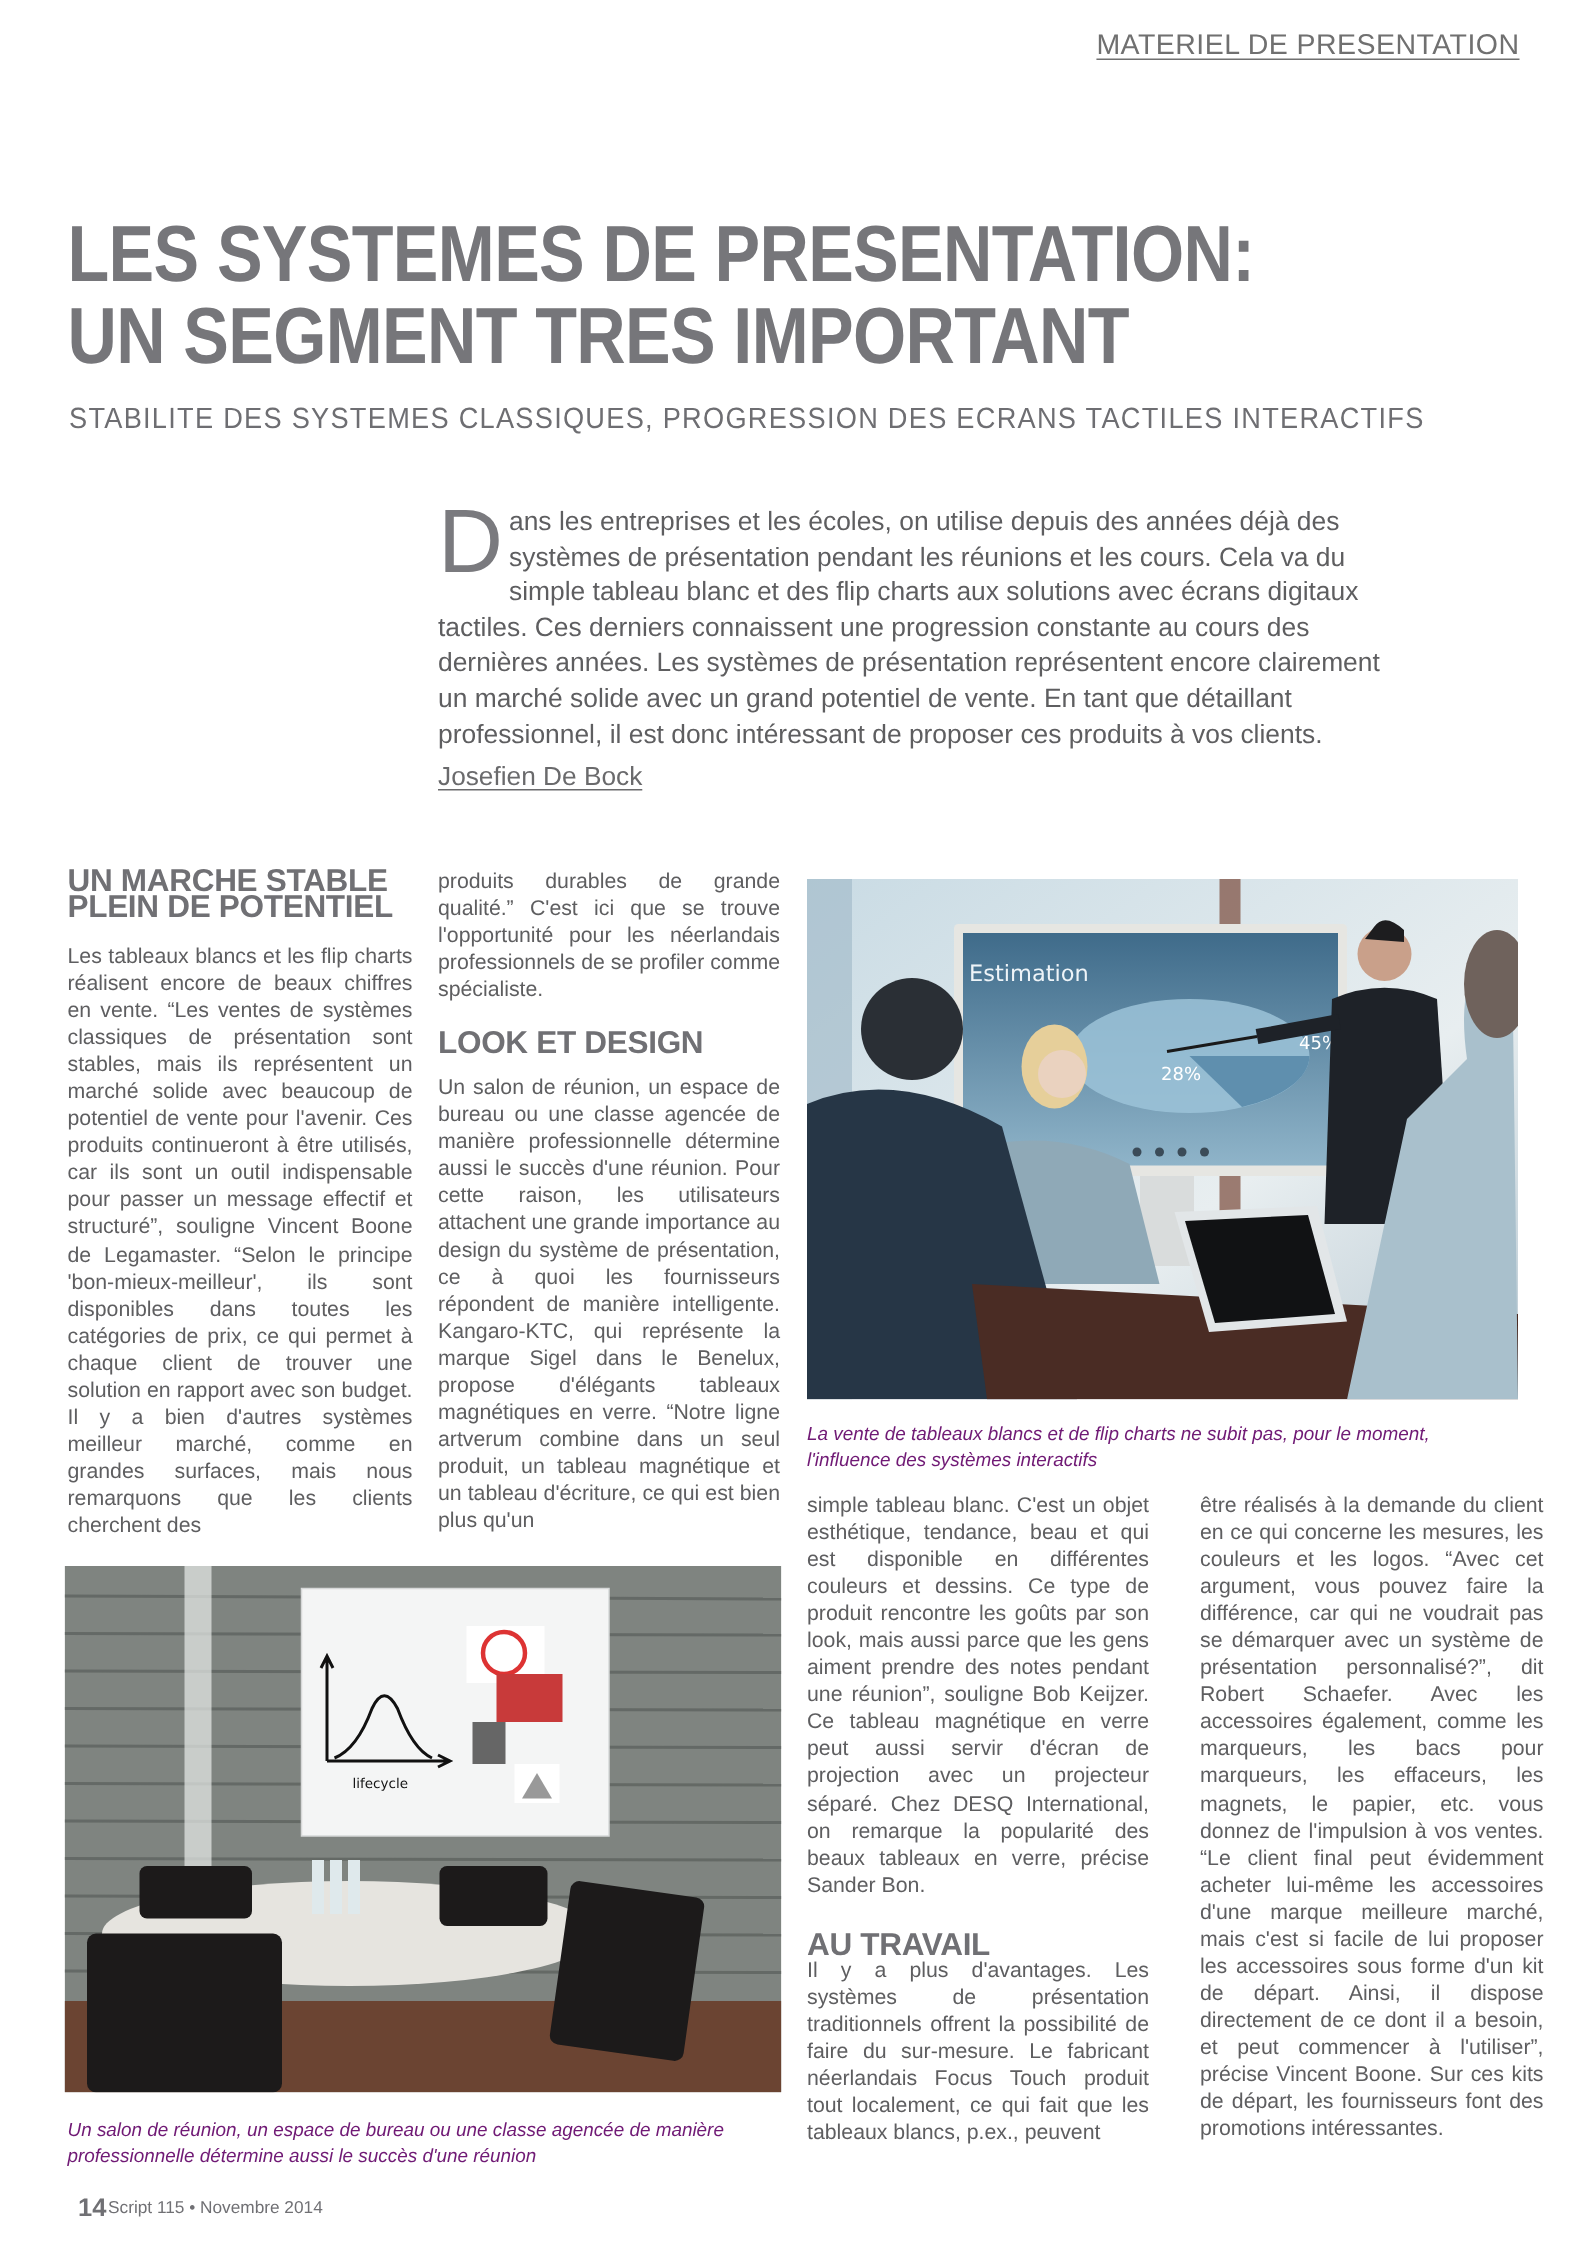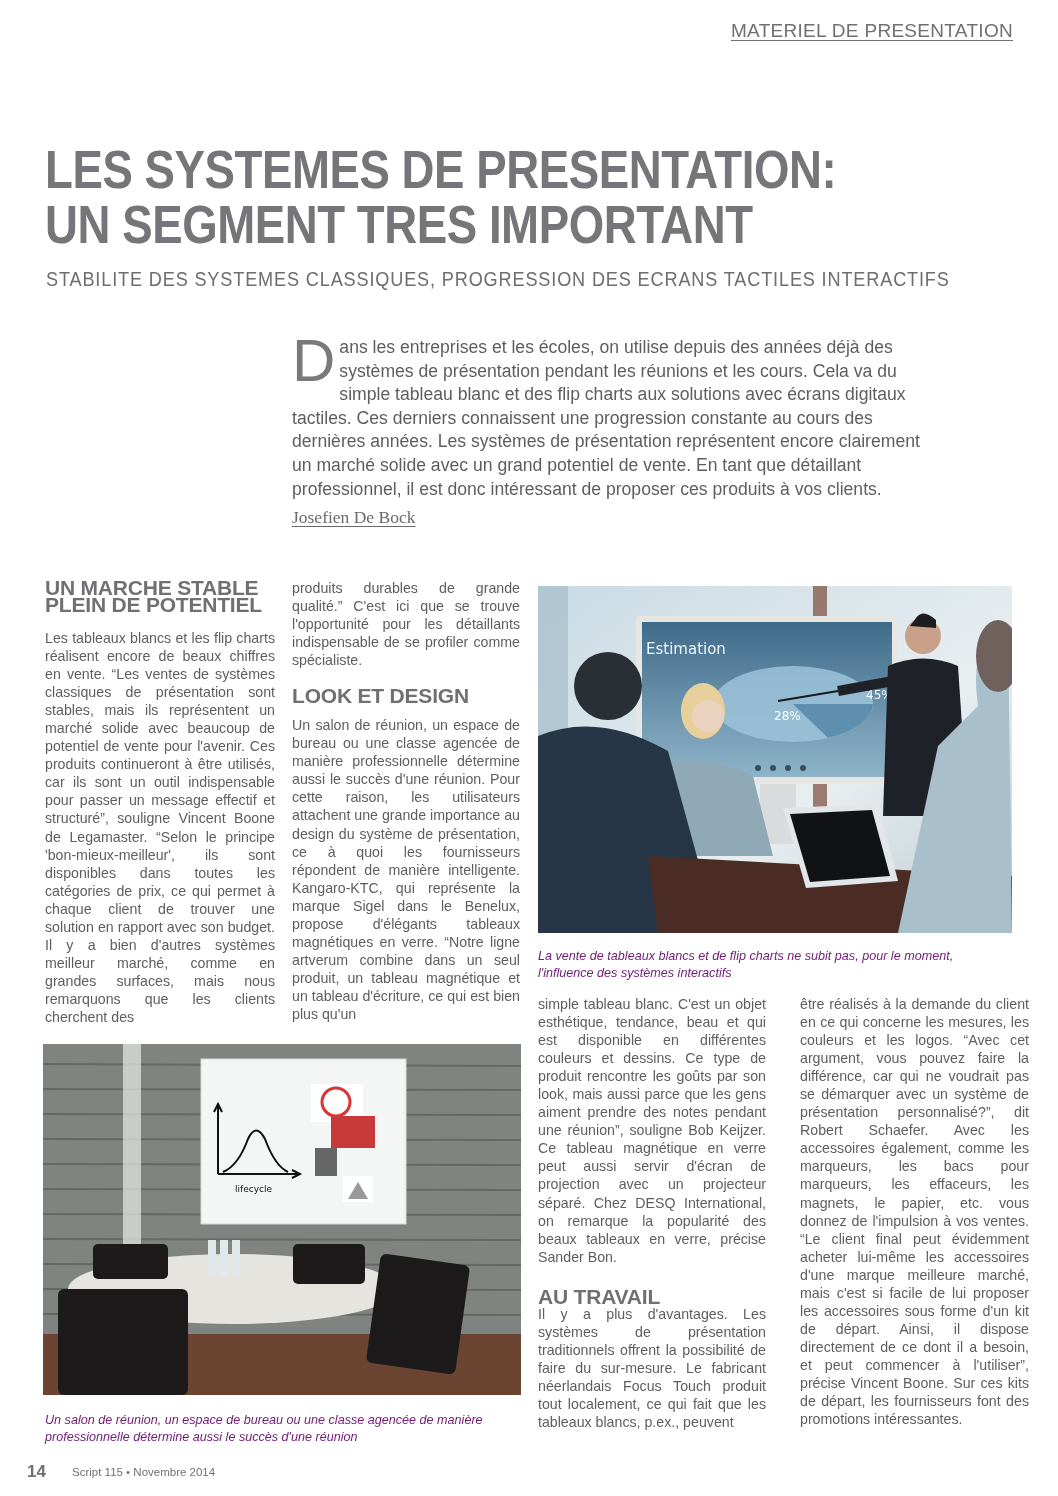--- a/index.html
+++ b/index.html
@@ -14,33 +14,33 @@
            font-size: 53px; line-height: 55px; color: #76767a; transform: scaleX(0.86); transform-origin: left top;
            letter-spacing: -0.5px; }
   .title div { white-space: nowrap; }
   .subtitle { left: 46px; top: 268px; font-family: "Liberation Sans", sans-serif; font-size: 19.5px; color: #6e6e72;
               letter-spacing: 0.9px; white-space: nowrap; transform: scaleX(0.93); transform-origin: left top; }
 
   .intro { left: 292px; top: 336px; width: 640px; font-family: "Liberation Sans", sans-serif; font-size: 17.6px;
            line-height: 23.6px; color: #5e5e60; }
   .intro .dropcap { float: left; font-size: 60px; line-height: 46px; margin: 2px 4px 0 0; color: #7a7a7e;
                     font-family: "Liberation Sans", sans-serif; }
-  .author { left: 292px; top: 507px; font-family: Liberation Serif, serif; font-size: 17.5px; color: #6a6a6c;
+  .author { left: 292px; top: 507px; font-family: Liberation Sans, sans-serif; font-size: 17.5px; color: #6a6a6c;
             text-decoration: underline; text-underline-offset: 3px; }
 
   .col { position: absolute; font-family: "Liberation Sans", sans-serif; font-size: 14.2px; line-height: 18.05px;
          color: #5e5e60; text-align: justify; hyphens: none; }
   .col p { margin: 0; }
   .col h3 { margin: 0; font-family: "Liberation Sans", sans-serif; font-weight: bold; font-size: 21px; line-height: 17px;
             color: #707074; letter-spacing: -0.2px; }
 
   .caption { position: absolute; font-family: "Liberation Sans", sans-serif; font-style: italic; font-size: 12.6px;
              line-height: 17px; color: #701a75; }
 
-  .footer-page { left: 27px; top: 1462px; font-family: "Liberation Sans", sans-serif; font-size: 17px; font-weight: bold; color: #707074; }
+  .footer-page { left: 52px; top: 1462px; font-family: "Liberation Sans", sans-serif; font-size: 17px; font-weight: bold; color: #707074; }
   .footer-issue { left: 72px; top: 1466px; font-family: "Liberation Sans", sans-serif; font-size: 11.5px; color: #707074; }
   .footer-url { right: 44px; top: 1462px; font-family: "Liberation Sans", sans-serif; font-size: 15.5px; font-weight: bold; color: #707074;
                 text-decoration: underline; text-underline-offset: 2px; margin-top: 43px; }
 
   .photo { position: absolute; overflow: hidden; text-align: right; }
 </style>
 </head>
 <body>
 
 <div class="abs section-label">MATERIEL DE PRESENTATION</div>
@@ -59,21 +59,21 @@
 
 <div class="col" style="left:45px; top:579px; width:230px;">
   <h3>
     <span>UN MARCHE STABLE</span><br>
     <span>PLEIN DE POTENTIEL</span>
   </h3>
   <p style="margin-top:16px; hyphens:auto;">Les tableaux blancs et les flip charts réalisent encore de beaux chiffres en vente. “Les ventes de systèmes classiques de présentation sont stables, mais ils représentent un marché solide avec beaucoup de potentiel de vente pour l'avenir. Ces produits continueront à être utilisés, car ils sont un outil indispensable pour passer un message effectif et structuré”, souligne Vincent Boone de Legamaster. “Selon le principe 'bon-mieux-meilleur', ils sont disponibles dans toutes les catégories de prix, ce qui permet à chaque client de trouver une solution en rapport avec son budget. Il y a bien d'autres systèmes meilleur marché, comme en grandes surfaces, mais nous remarquons que les clients cherchent des</p>
 </div>
 
 <div class="col" style="left:292px; top:579px; width:228px;">
-  <p>produits durables de grande qualité.” C'est ici que se trouve l'opportunité pour les détaillants indispensable de se profiler comme spécialiste.</p>
+  <p>produits durables de grande qualité.” C'est ici que se trouve l'opportunité pour les néerlandais professionnels de se profiler comme spécialiste.</p>
   <h3 style="margin-top:18px;">LOOK ET DESIGN</h3>
   <p style="margin-top:12px;">Un salon de réunion, un espace de bureau ou une classe agencée de manière professionnelle détermine aussi le succès d'une réunion. Pour cette raison, les utilisateurs attachent une grande importance au design du système de présentation, ce à quoi les fournisseurs répondent de manière intelligente. Kangaro-KTC, qui représente la marque Sigel dans le Benelux, propose d'élégants tableaux magnétiques en verre. “Notre ligne artverum combine dans un seul produit, un tableau magnétique et un tableau d'écriture, ce qui est bien plus qu'un</p>
 </div>
 
 <div class="photo" style="left:538px; top:586px; width:474px; height:347px;">
   <svg width="474" height="347" viewBox="0 0 474 347">
     <defs>
       <linearGradient id="bgA" x1="0" y1="0" x2="1" y2="1">
         <stop offset="0" stop-color="#c9dbe4"></stop>
           <stop offset="0.6" stop-color="#e8eef0"></stop>

